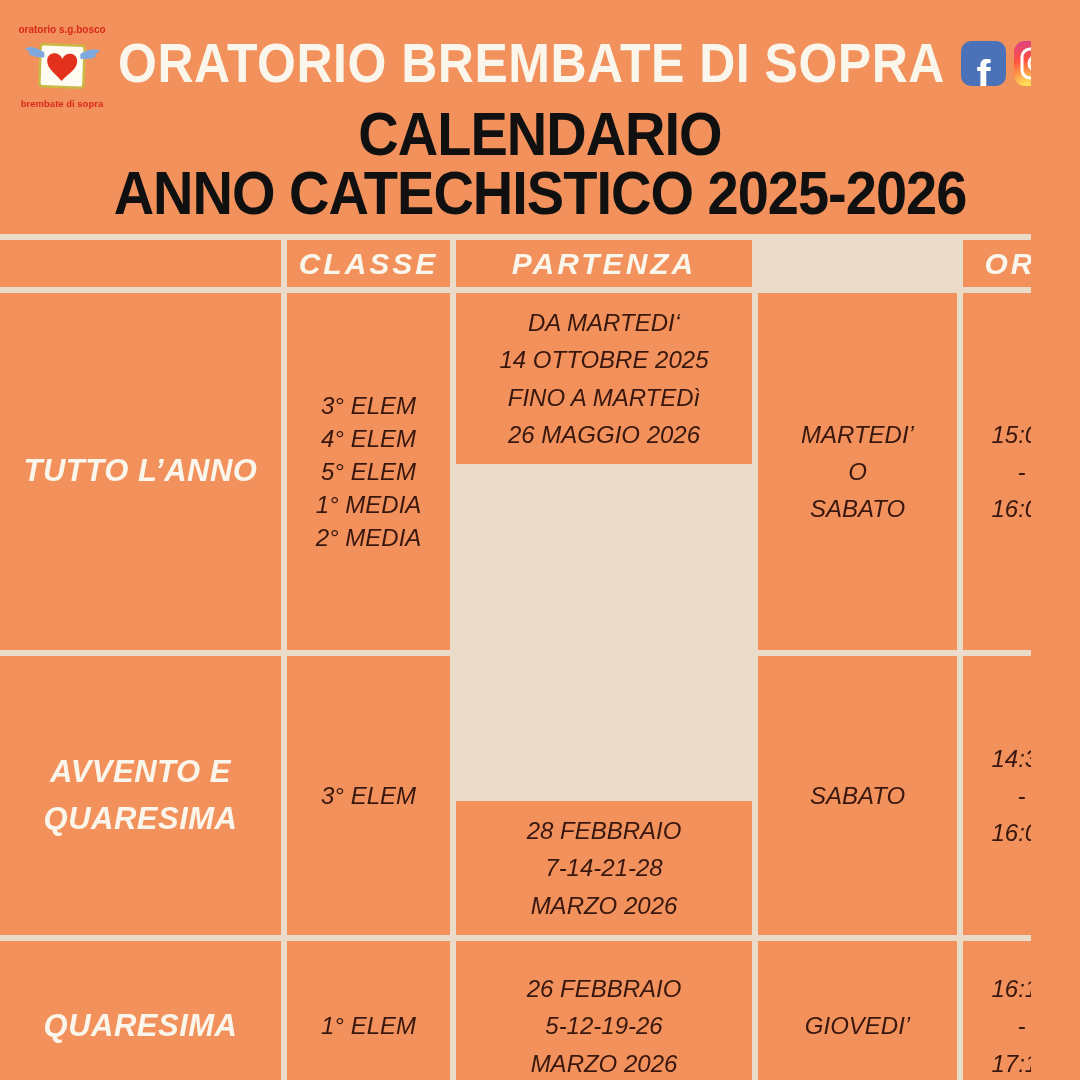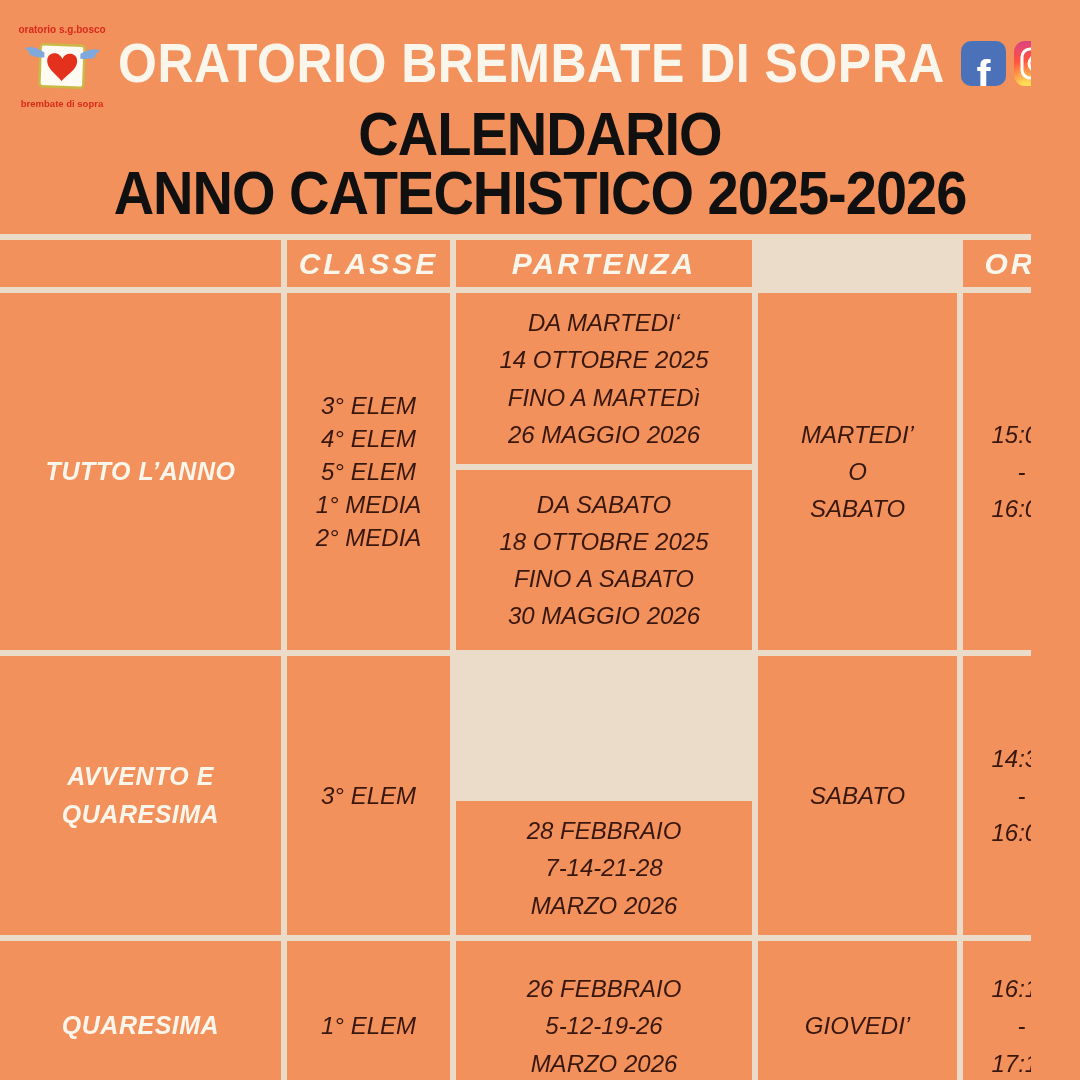--- a/index.html
+++ b/index.html
@@ -40,21 +40,21 @@
   
   .cal-table{
     position:absolute;top:234px;left:0;width:1080px;height:877px;
     display:grid;
     grid-template-columns:281px 163px 296px 199px 117px;
     grid-template-rows:47px 171px 180px 139px 134px 170px;
     gap:6px;background:var(--border);border-top:6px solid var(--border);
   }
   .c{background:var(--orange);display:flex;align-items:center;justify-content:center;text-align:center;font-style:italic;}
   .th{color:var(--light);font-size:30px;font-weight:600;letter-spacing:3px;}
-  .period{color:var(--light);font-size:25px;font-weight:700;letter-spacing:0.5px;line-height:1.5;}
+  .period{color:var(--light);font-size:31px;font-weight:700;letter-spacing:0.5px;line-height:1.5;}
   .data{color:var(--dark);font-size:24px;font-weight:500;line-height:1.55;}
   .classe{line-height:1.38;}
 </style>
 </head>
 <body>
 
 <div class="page">
 
   <div class="logo">
     <svg viewBox="0 0 96 92" width="96" height="92">
@@ -106,23 +106,20 @@
 
     <div class="c period" style="grid-area:2/1/4/2">
         <span>TUTTO L’ANNO</span>
       </div>
     <div class="c data classe" style="grid-area:2/2/4/3">
         <span>3° ELEM<br>4° ELEM<br>5° ELEM<br>1° MEDIA<br>2° MEDIA</span>
       </div>
     <div class="c data" style="grid-area:2/3/3/4">
         <span>DA MARTEDI‘<br>14 OTTOBRE 2025<br>FINO A MARTEDì<br>26 MAGGIO 2026</span>
       </div>
-    <div class="c data" style="grid-area:3/3/4/4">
-        <span>DA SABATO<br>18 OTTOBRE 2025<br>FINO A SABATO<br>30 MAGGIO 2026</span>
-      </div>
     <div class="c data" style="grid-area:2/4/4/5">
         <span>MARTEDI’<br>O<br>SABATO</span>
       </div>
     <div class="c data" style="grid-area:2/5/4/6">
         <span>15:00<br>-<br>16:00</span>
       </div>
 
     <div class="c period" style="grid-area:4/1/6/2">
         <span>AVVENTO E<br>QUARESIMA</span>
       </div>

